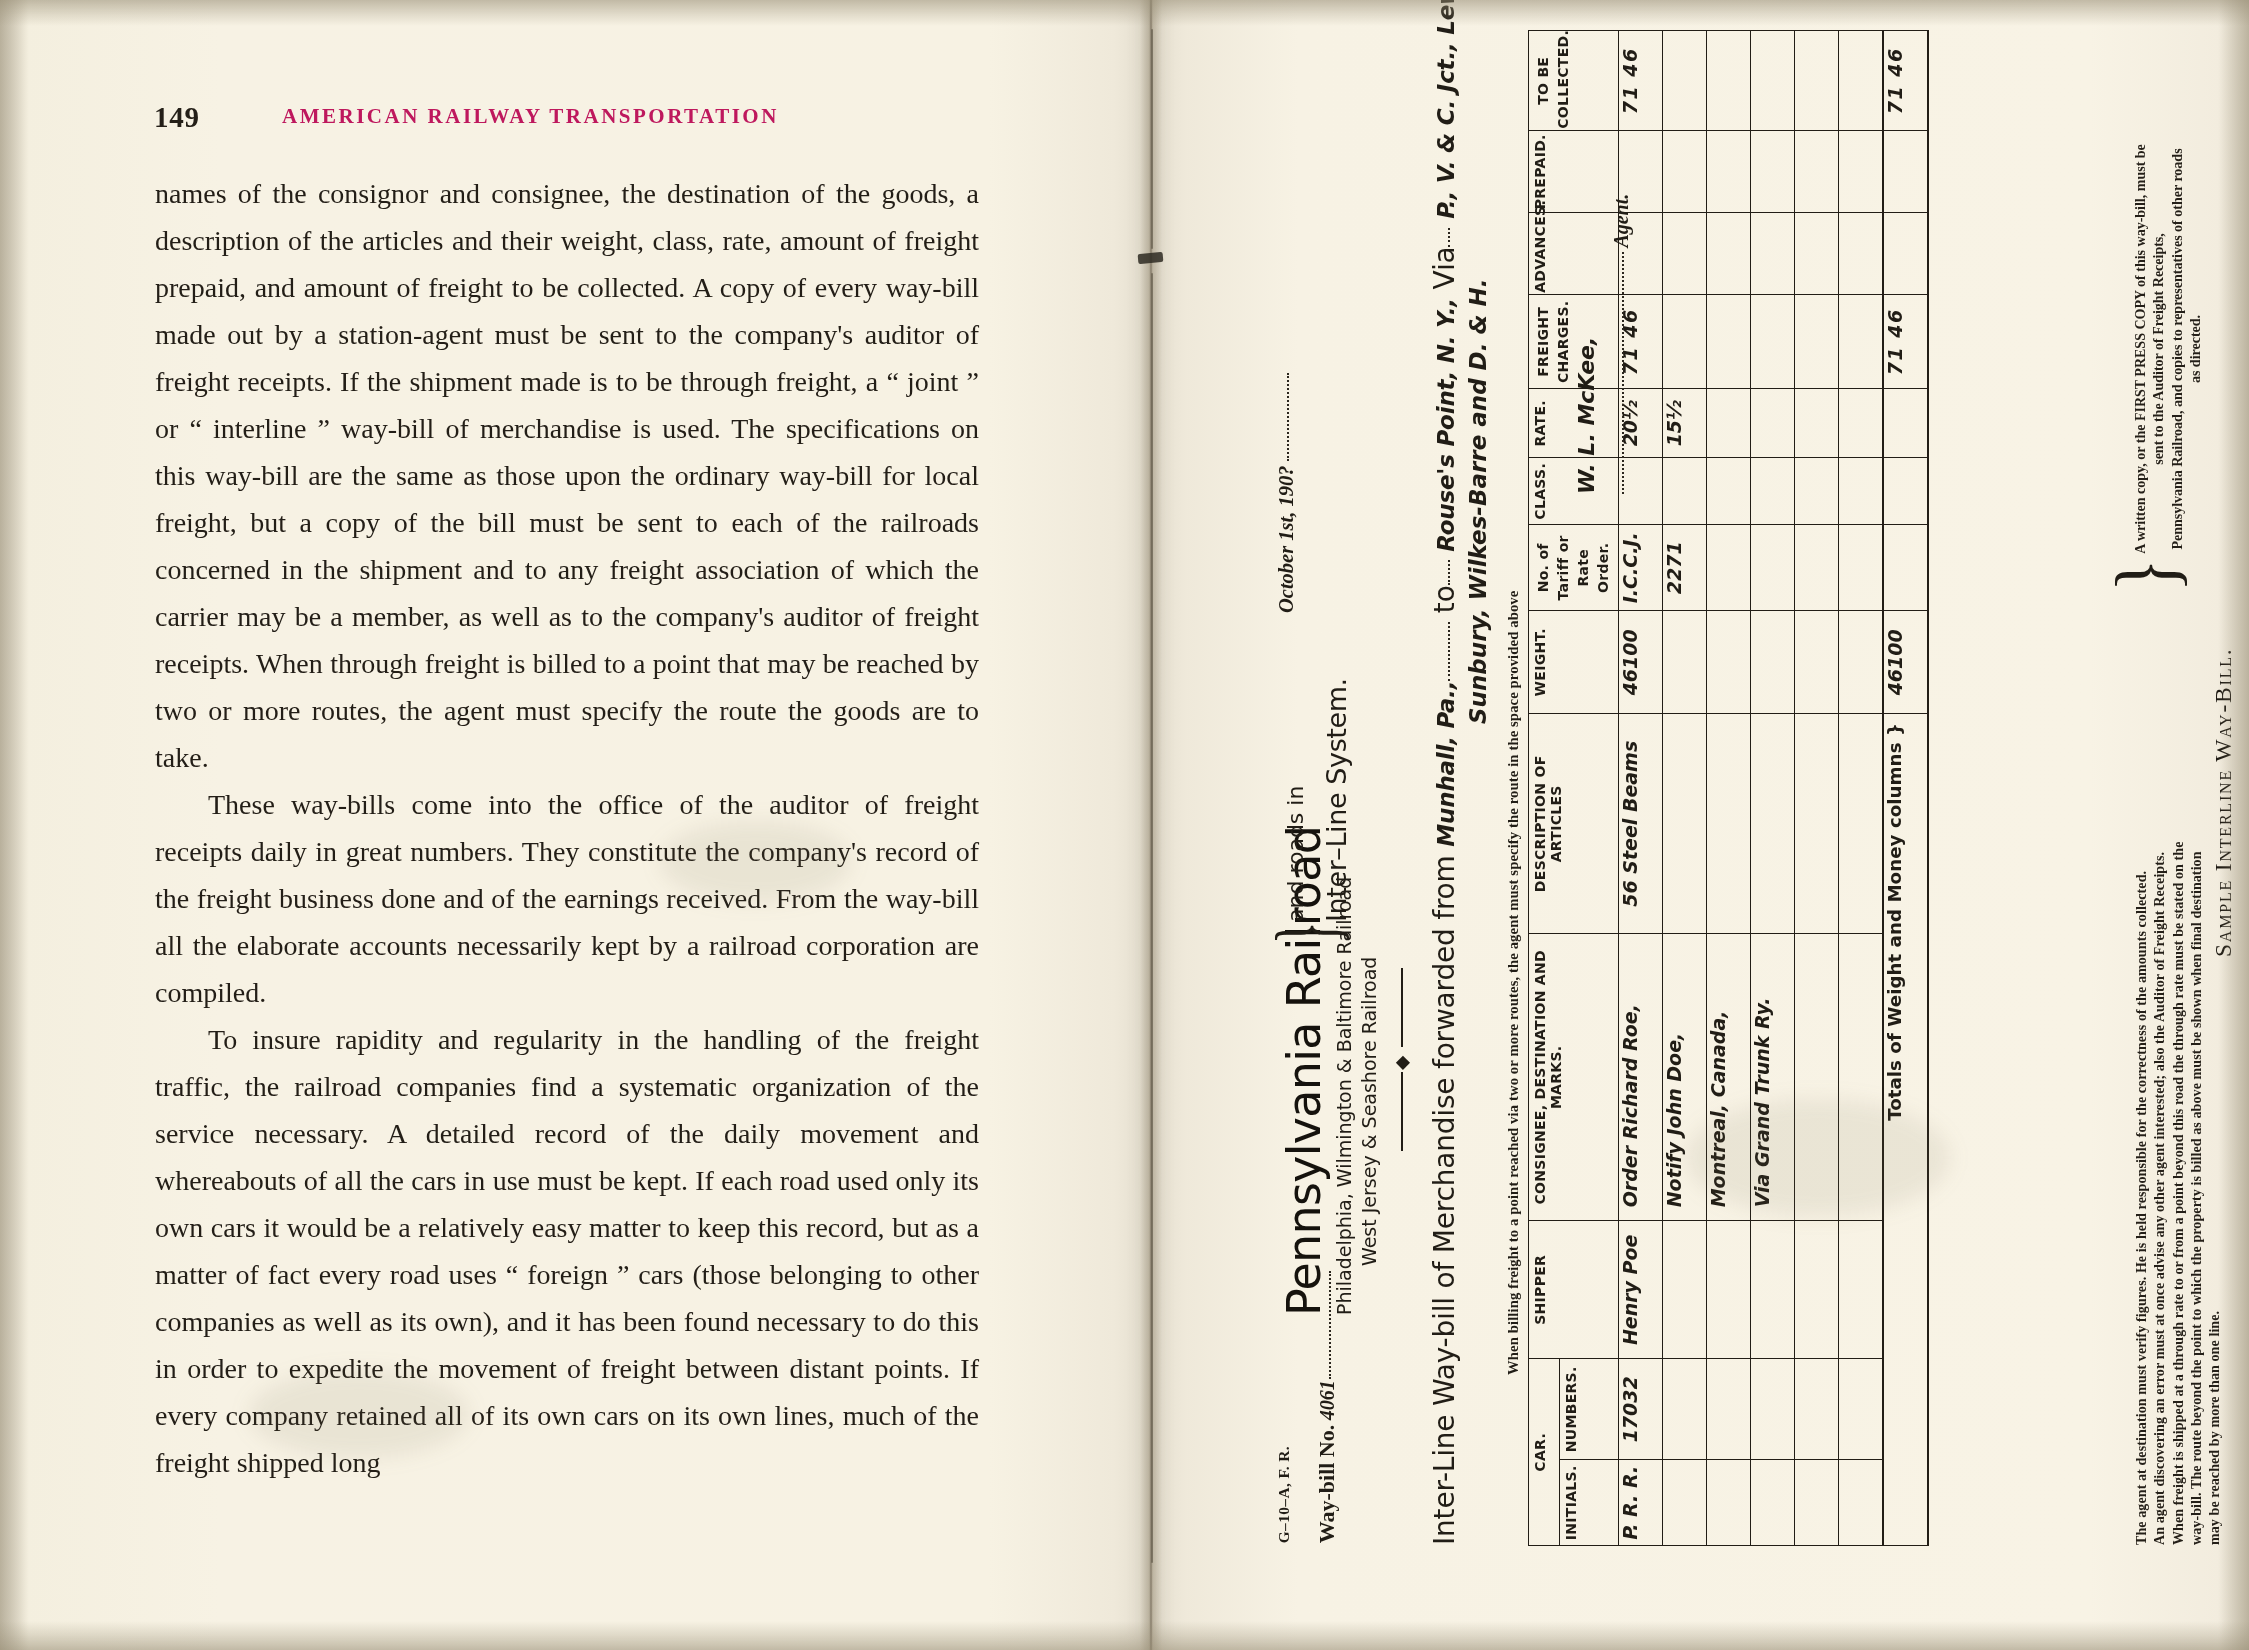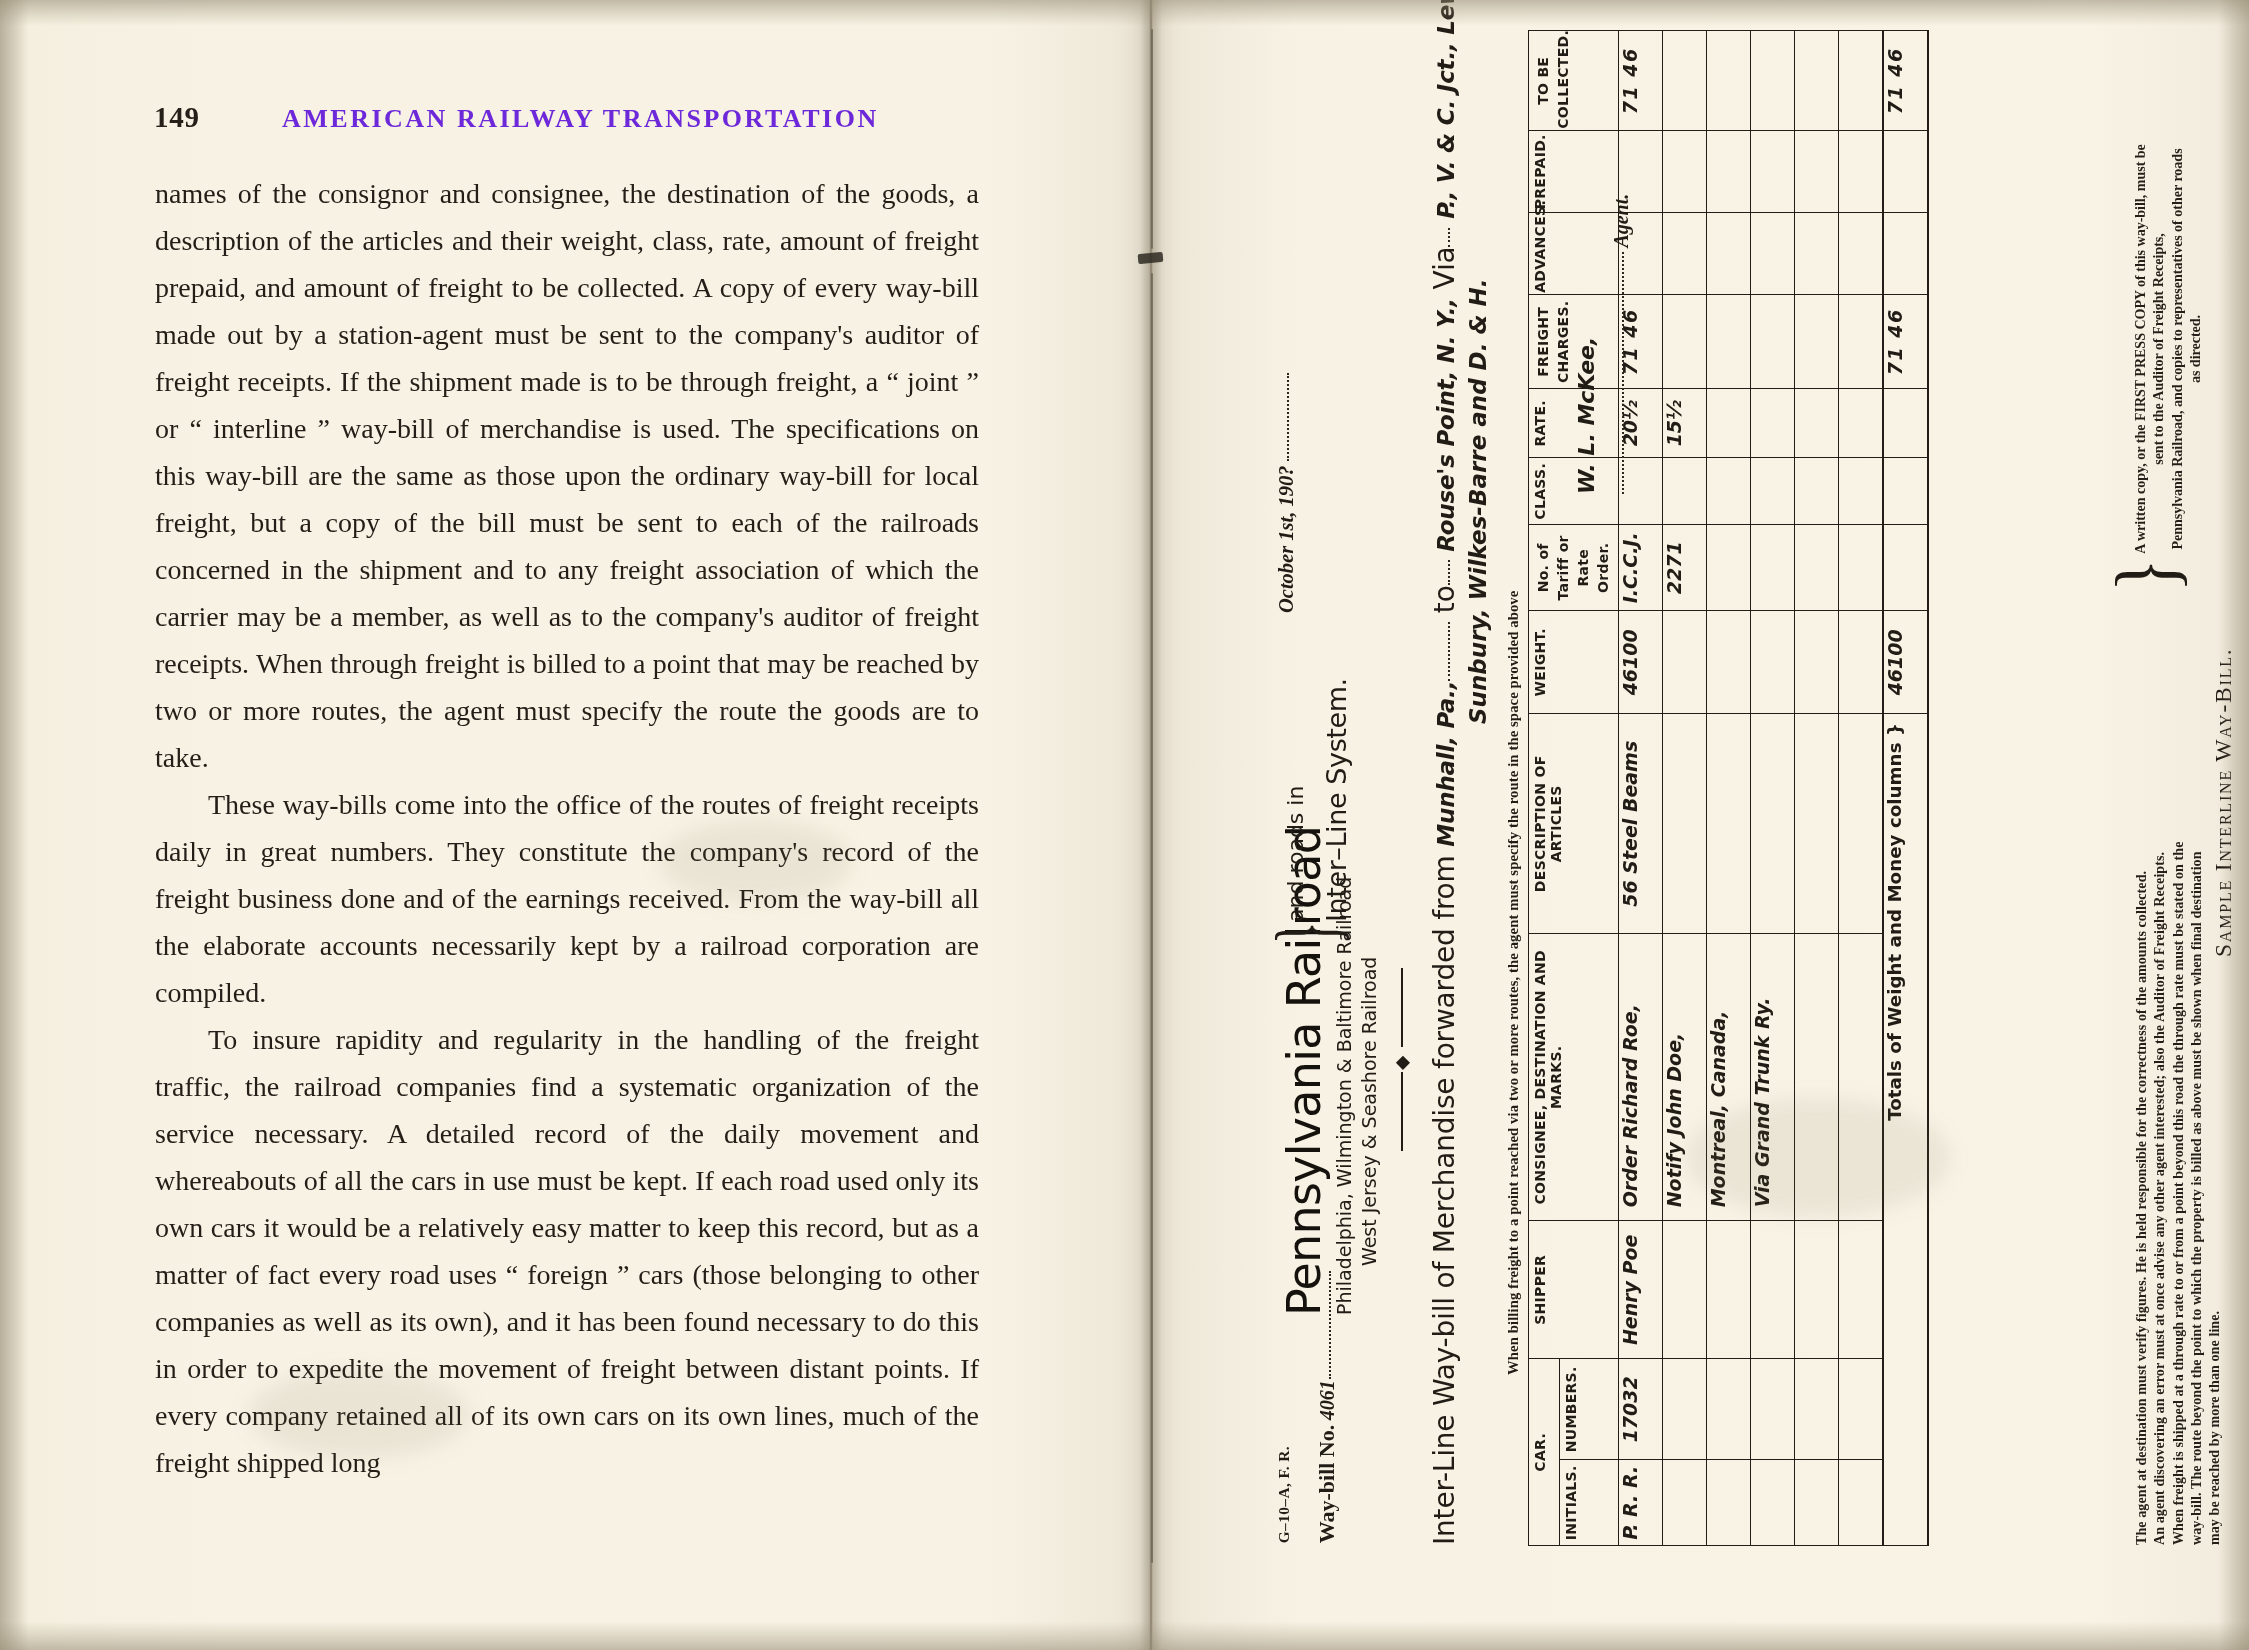--- a/index.html
+++ b/index.html
@@ -26,22 +26,22 @@
   .edge-r{position:absolute;right:0;top:0;width:32px;height:1650px;
     background:linear-gradient(to left,rgba(150,140,115,.55),rgba(150,140,115,0));}
   .edge-t{position:absolute;left:0;top:0;width:2250px;height:26px;
     background:linear-gradient(to bottom,rgba(150,140,115,.5),rgba(150,140,115,0));}
   .edge-b{position:absolute;left:0;bottom:0;width:2250px;height:29px;
     background:linear-gradient(to top,rgba(150,140,115,.5),rgba(150,140,115,0));}
 
   
   .folio{position:absolute;left:154px;top:101px;font-size:29px;font-weight:700;
     color:#241f18;letter-spacing:0.7px;}
-  .running-head{position:absolute;left:282px;top:104px;font-size:26px;
-    letter-spacing:2.5px;color:#6d28d9;font-weight:700;}
+  .running-head{position:absolute;left:282px;top:104px;font-size:21px;
+    letter-spacing:2.5px;color:#be185d;font-weight:700;}
   .body-col{position:absolute;left:155px;top:170px;width:824px;
     font-size:28px;line-height:47px;color:#231e17;text-align:justify;}
   .body-col p{margin:0;}
   .body-col p.ind{text-indent:53px;}
 
   
   .form-stage{position:absolute;left:1151px;top:0;width:1099px;height:1650px;}
   .form-rot{position:absolute;left:50%;top:50%;
     width:1466px;height:938px;margin-left:-733px;margin-top:-469px;
     transform:rotate(-90deg);}
@@ -123,21 +123,21 @@
 
 <div class="page">
 
   <div class="sheet sheet-left"></div>
 
   <div class="folio">149</div>
   <div class="running-head">AMERICAN RAILWAY TRANSPORTATION</div>
 
   <div class="body-col">
     <p>names of the consignor and consignee, the destination of the goods, a description of the articles and their weight, class, rate, amount of freight prepaid, and amount of freight to be collected.  A copy of every way-bill made out by a station-agent must be sent to the company's auditor of freight receipts.  If the shipment made is to be through freight, a “ joint ” or “ interline ” way-bill of merchandise is used.  The specifications on this way-bill are the same as those upon the ordinary way-bill for local freight, but a copy of the bill must be sent to each of the railroads concerned in the shipment and to any freight association of which the carrier may be a member, as well as to the company's auditor of freight receipts.  When through freight is billed to a point that may be reached by two or more routes, the agent must specify the route the goods are to take.</p>
-    <p class="ind">These way-bills come into the office of the routes of freight receipts daily in great numbers.  They constitute the company's record of the freight business done and of the earnings received.  From the way-bill all the elaborate accounts necessarily kept by a railroad corporation are compiled.</p>
+    <p class="ind">These way-bills come into the office of the auditor of freight receipts daily in great numbers.  They constitute the company's record of the freight business done and of the earnings received.  From the way-bill all the elaborate accounts necessarily kept by a railroad corporation are compiled.</p>
     <p class="ind">To insure rapidity and regularity in the handling of the freight traffic, the railroad companies find a systematic organization of the service necessary.  A detailed record of the daily movement and whereabouts of all the cars in use must be kept.  If each road used only its own cars it would be a relatively easy matter to keep this record, but as a matter of fact every road uses “ foreign ” cars (those belonging to other companies as well as its own), and it has been found necessary to do this in order to expedite the movement of freight between distant points.  If every company retained all of its own cars on its own lines, much of the freight shipped long</p>
   </div>
 
   <div class="sheet sheet-right"></div>
 
   <div class="form-stage">
     <div class="form-rot">
 
       <div class="fm code">G–10–A, F. R.</div>
 

